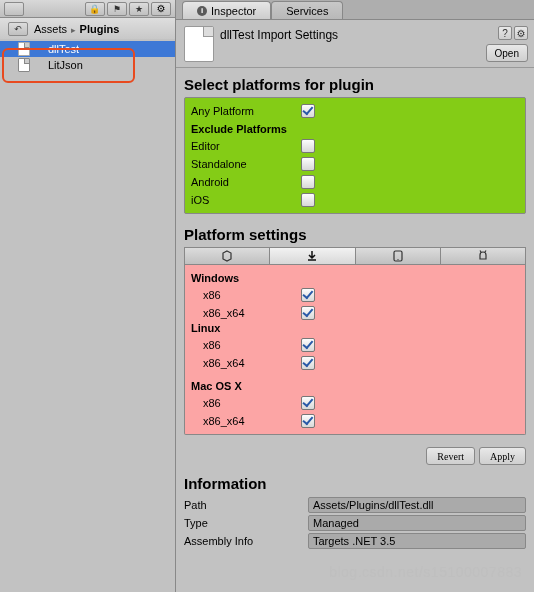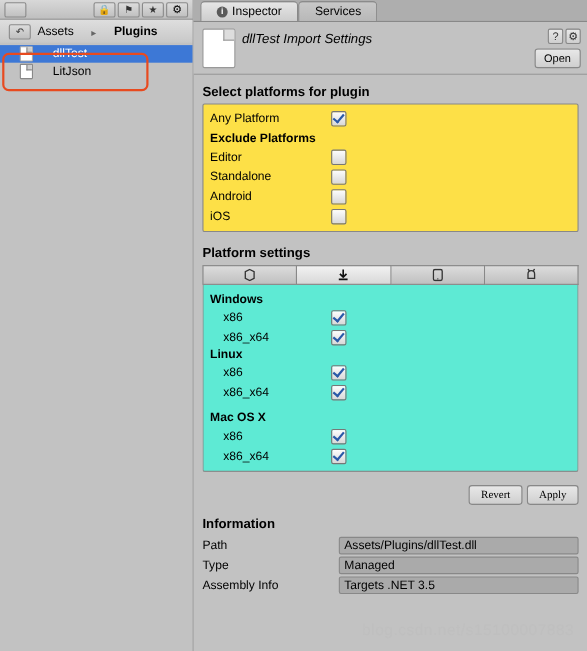--- a/index.html
+++ b/index.html
@@ -5,60 +5,60 @@
 * { margin: 0; padding: 0; box-sizing: border-box; font-family: Arial, Helvetica, sans-serif; font-size: 11px; }
 body { background: #c2c2c2; width: 534px; height: 592px; overflow: hidden; position: relative; }
 .root { display: flex; height: 100%; }
 
 
 .left-panel { width: 176px; background: #c2c2c2; border-right: 1px solid #888; display: flex; flex-direction: column; }
 .left-toolbar { height: 18px; background: linear-gradient(#d8d8d8,#bfbfbf); border-bottom: 1px solid #8a8a8a; display: flex; align-items: center; padding: 0 4px; gap: 2px; }
 .tb-btn { width: 20px; height: 14px; background: linear-gradient(#dcdcdc,#c0c0c0); border: 1px solid #8a8a8a; border-radius: 2px; display: flex; align-items: center; justify-content: center; color: #333; font-size: 9px; }
 .tb-gear { width: 20px; height: 14px; border: 1px solid #8a8a8a; border-radius: 2px; background: linear-gradient(#dcdcdc,#c0c0c0); display: flex; align-items: center; justify-content: center; font-size: 10px; }
 .left-header { height: 21px; background: linear-gradient(#dedede,#c8c8c8); display: flex; align-items: center; padding-left: 8px; gap: 6px; }
-.breadcrumb { display: flex; align-items: flex-end; gap: 16px; font-size: 11px; color: #000; }
+.breadcrumb { display: flex; align-items: flex-end; gap: 4px; font-size: 11px; color: #000; }
 .bc-sep { color: #666; font-size: 9px; }
 .bc-bold { font-weight: bold; }
 .red-box { position: absolute; border: 2px solid #e84a1f; border-radius: 6px; left: 2px; top: 48px; width: 133px; height: 35px; pointer-events: none; z-index: 10; }
 .tree { background: #c2c2c2; flex: 1; padding-top: 2px; }
 .tree-row { height: 16px; display: flex; align-items: center; padding-left: 18px; gap: 18px; color: #000; }
 .tree-row.selected { background: #3d78d6; color: #fff; }
 .file-icon { width: 12px; height: 14px; background: #fff; border: 1px solid #888; border-radius: 1px; position: relative; }
 .file-icon::after { content: ""; position: absolute; top: 0; right: 0; width: 4px; height: 4px; background: #ccc; border-left: 1px solid #888; border-bottom: 1px solid #888; }
 .tree-row.selected .file-icon { border-color: #aaa; }
 
 
 .right-panel { flex: 1; display: flex; flex-direction: column; background: #c2c2c2; }
 .tabs { height: 20px; background: #aeaeae; border-bottom: 1px solid #888; display: flex; align-items: flex-end; padding-left: 6px; gap: 0; }
 .tab { height: 18px; padding: 0 14px; background: linear-gradient(#e6e6e6,#cdcdcd); border: 1px solid #888; border-bottom: none; border-radius: 4px 4px 0 0; display: flex; align-items: center; gap: 4px; color: #000; }
 .tab.inactive { background: linear-gradient(#c8c8c8,#b8b8b8); }
 .tab .info-icon { width: 10px; height: 10px; border-radius: 50%; background: #5a5a5a; color: #fff; font-size: 8px; display: flex; align-items: center; justify-content: center; font-weight: bold; }
 .insp-header { height: 48px; background: #c2c2c2; display: flex; align-items: flex-start; padding: 6px 8px 0 8px; gap: 6px; border-bottom: 1px solid #999; position: relative; }
 .big-file-icon { width: 30px; height: 36px; background: #fff; border: 1px solid #999; border-radius: 2px; position: relative; }
 .big-file-icon::after { content: ""; position: absolute; top: 0; right: 0; width: 9px; height: 9px; background: #ddd; border-left: 1px solid #999; border-bottom: 1px solid #999; }
-.insp-title { font-size: 12px; color: #000; padding-top: 2px; font-style: italic; }
+.insp-title { font-size: 12px; color: #000; padding-top: 2px; }
 .insp-actions { position: absolute; right: 6px; top: 6px; display: flex; gap: 2px; }
 .mini-btn { width: 14px; height: 14px; border: 1px solid #888; border-radius: 2px; background: linear-gradient(#e8e8e8,#cfcfcf); display: flex; align-items: center; justify-content: center; font-size: 10px; color: #333; }
 .open-btn { position: absolute; right: 6px; top: 24px; height: 18px; padding: 0 8px; border: 1px solid #888; border-radius: 3px; background: linear-gradient(#e8e8e8,#cfcfcf); font-size: 10px; display: flex; align-items: center; }
 
 .insp-body { flex: 1; overflow-y: auto; padding: 8px 8px 0 8px; }
-.section-title { font-weight: bold; font-size: 12px; margin-bottom: 4px; color: #000; }
-.panel-box { background: #fde047; border: 1px solid #888; border-radius: 2px; padding: 4px 6px; margin-bottom: 12px; }
+.section-title { font-weight: bold; font-size: 15px; margin-bottom: 4px; color: #000; }
+.panel-box { background: #84cc16; border: 1px solid #888; border-radius: 2px; padding: 4px 6px; margin-bottom: 12px; }
 .row { display: flex; align-items: center; height: 18px; }
 .row .label { width: 110px; color: #000; }
 .row.indent .label { padding-left: 12px; }
 .row .checkbox { width: 14px; height: 14px; background: linear-gradient(#fdfdfd,#d8d8d8); border: 1px solid #777; border-radius: 2px; display: flex; align-items: center; justify-content: center; }
 .row .checkbox.checked::after { content: ""; width: 8px; height: 4px; border-left: 2px solid #2a5aa8; border-bottom: 2px solid #2a5aa8; transform: rotate(-50deg) translate(1px,-1px); }
 .sub-title { font-weight: bold; margin: 3px 0 2px 0; color: #000; }
 
 .platform-tabs { display: flex; height: 18px; margin-bottom: 0; }
 .ptab { flex: 1; border: 1px solid #888; background: linear-gradient(#dcdcdc,#c0c0c0); display: flex; align-items: center; justify-content: center; color: #222; }
 .ptab + .ptab { border-left: none; }
 .ptab.active { background: linear-gradient(#f2f2f2,#d8d8d8); }
-.platform-box { background: #5eead4; border: 1px solid #888; border-top: none; border-radius: 0 0 2px 2px; padding: 4px 6px; margin-bottom: 12px; }
+.platform-box { background: #fca5a5; border: 1px solid #888; border-top: none; border-radius: 0 0 2px 2px; padding: 4px 6px; margin-bottom: 12px; }
 
 .btn-row { display: flex; justify-content: flex-end; gap: 4px; margin-bottom: 10px; }
 .btn { height: 18px; padding: 0 10px; border: 1px solid #888; border-radius: 3px; background: linear-gradient(#e8e8e8,#cfcfcf); font-size: 10px; display: flex; align-items: center; font-family: Liberation Serif, serif; }
 
 .info-row { display: flex; align-items: center; height: 18px; }
 .info-row .ilabel { width: 124px; color: #000; }
 .info-row .ivalue { flex: 1; height: 16px; background: #aaa; border: 1px solid #888; border-radius: 2px; padding: 0 4px; display: flex; align-items: center; color: #000; }
 
 .watermark { position: absolute; bottom: 12px; right: 12px; color: rgba(190,190,190,0.85); font-size: 14px; font-family: sans-serif; pointer-events: none; letter-spacing: 0.5px; }
 </style>

